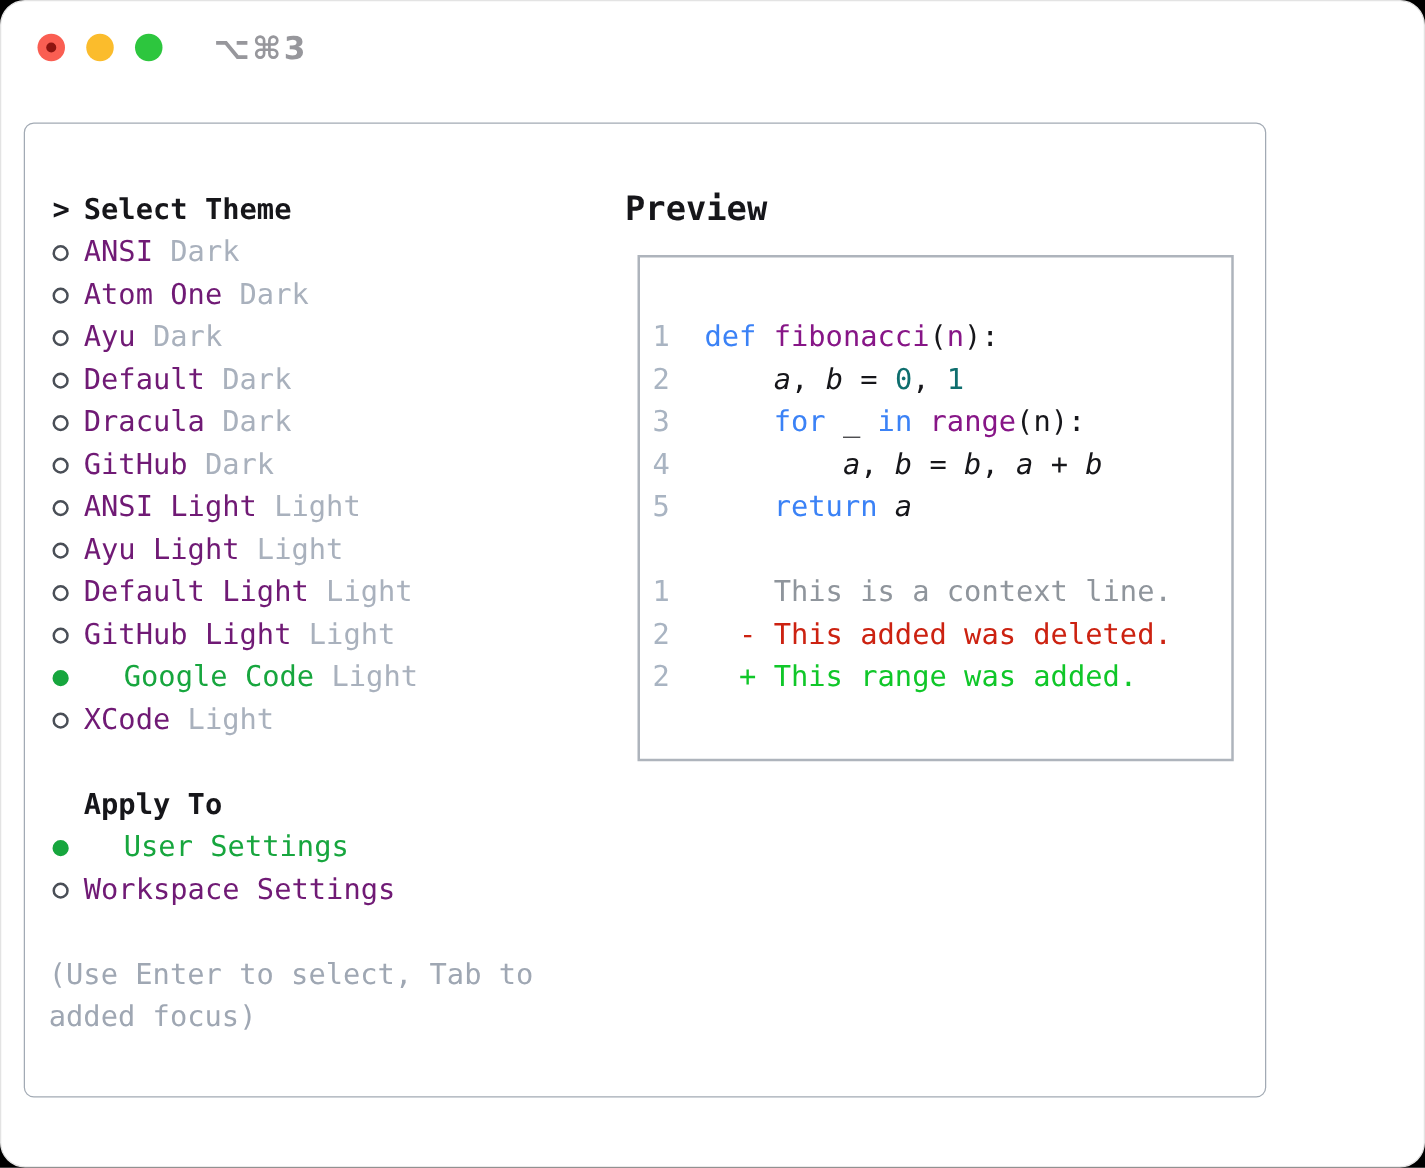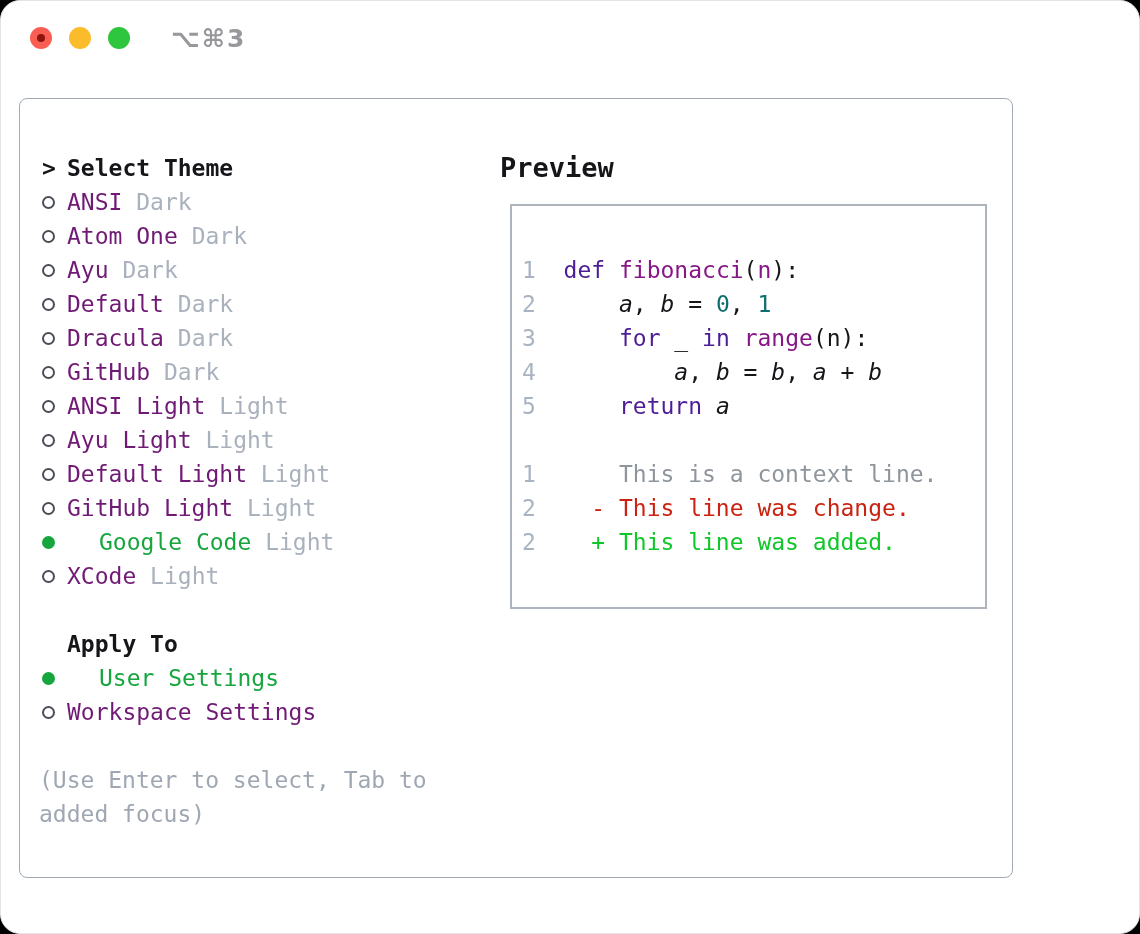--- a/index.html
+++ b/index.html
@@ -36,21 +36,21 @@
   .hint { position:absolute; left:19px; top:664px; width:425px; font-size:23px; line-height:34px;
           color:#9FA7B3; white-space:normal; }
   
   .preview-title { position:absolute; left:480px; top:52px; font-size:27px; line-height:34px;
                    font-weight:bold; color:#16161A; white-space:pre; }
   .preview-box { position:absolute; left:490px; top:105px; width:477px; height:405px;
                  border:2px solid #AEB4BC; background:#fff; }
   #code-lines { left:10px; top:47px; }
   #diff-lines { left:10px; top:251px; }
   .ln { color:#A9B4C2; }
-  .kw { color:#4c1d95; }
+  .kw { color:#3b82f6; }
   .fn { color:#871687; }
   .num { color:#0E6E6E; }
   .pl { color:#16161A; }
   .var { color:#16161A; font-style:italic; }
   .ctx { color:#8F959C; }
   .del { color:#CC2211; }
   .add { color:#10C729; }
 </style>
 </head>
 <body>
@@ -69,17 +69,17 @@
     <div class="mono-rows" id="theme-list"><div class="row header"><span class="marker"><span class="chev">&gt;</span></span><span class="item-name">Select Theme</span></div><div class="row"><span class="marker"><span class="circle"></span></span><span class="item-name">ANSI</span><span class="suffix"> Dark</span></div><div class="row"><span class="marker"><span class="circle"></span></span><span class="item-name">Atom One</span><span class="suffix"> Dark</span></div><div class="row"><span class="marker"><span class="circle"></span></span><span class="item-name">Ayu</span><span class="suffix"> Dark</span></div><div class="row"><span class="marker"><span class="circle"></span></span><span class="item-name">Default</span><span class="suffix"> Dark</span></div><div class="row"><span class="marker"><span class="circle"></span></span><span class="item-name">Dracula</span><span class="suffix"> Dark</span></div><div class="row"><span class="marker"><span class="circle"></span></span><span class="item-name">GitHub</span><span class="suffix"> Dark</span></div><div class="row"><span class="marker"><span class="circle"></span></span><span class="item-name">ANSI Light</span><span class="suffix"> Light</span></div><div class="row"><span class="marker"><span class="circle"></span></span><span class="item-name">Ayu Light</span><span class="suffix"> Light</span></div><div class="row"><span class="marker"><span class="circle"></span></span><span class="item-name">Default Light</span><span class="suffix"> Light</span></div><div class="row"><span class="marker"><span class="circle"></span></span><span class="item-name">GitHub Light</span><span class="suffix"> Light</span></div><div class="row selected"><span class="marker"><span class="circle filled"></span></span><span class="item-name">Google Code</span><span class="suffix"> Light</span></div><div class="row"><span class="marker"><span class="circle"></span></span><span class="item-name">XCode</span><span class="suffix"> Light</span></div></div>
 
     <div class="mono-rows" id="apply-list"><div class="row header"><span class="marker"></span><span class="item-name">Apply To</span></div><div class="row selected"><span class="marker"><span class="circle filled"></span></span><span class="item-name">User Settings</span></div><div class="row"><span class="marker"><span class="circle"></span></span><span class="item-name">Workspace Settings</span></div></div>
 
     <div class="hint">(Use Enter to select, Tab to added focus)</div>
 
     <div class="preview-title">Preview</div>
 
     <div class="preview-box">
       <div class="mono-rows" id="code-lines"><div><span class="ln">1  </span><span class="kw">def</span><span class="pl"> </span><span class="fn">fibonacci</span><span class="pl">(</span><span class="fn">n</span><span class="pl">):</span></div><div><span class="ln">2  </span><span class="pl">    </span><span class="var">a</span><span class="pl">, </span><span class="var">b</span><span class="pl"> = </span><span class="num">0</span><span class="pl">, </span><span class="num">1</span></div><div><span class="ln">3  </span><span class="pl">    </span><span class="kw">for</span><span class="pl"> </span><span class="var">_</span><span class="pl"> </span><span class="kw">in</span><span class="pl"> </span><span class="fn">range</span><span class="pl">(n):</span></div><div><span class="ln">4  </span><span class="pl">        </span><span class="var">a</span><span class="pl">, </span><span class="var">b</span><span class="pl"> = </span><span class="var">b</span><span class="pl">, </span><span class="var">a</span><span class="pl"> + </span><span class="var">b</span></div><div><span class="ln">5  </span><span class="pl">    </span><span class="kw">return</span><span class="pl"> </span><span class="var">a</span></div></div>
-      <div class="mono-rows" id="diff-lines"><div><span class="ln">1</span><span class="ctx">      This is a context line.</span></div><div><span class="ln">2</span><span class="del">    - This line was change.</span></div><div><span class="ln">2</span><span class="add">    + This line was added.</span></div></div>
+      <div class="mono-rows" id="diff-lines"><div><span class="ln">1</span><span class="ctx">      This is a context line.</span></div><div><span class="ln">2</span><span class="del">    - This added was deleted.</span></div><div><span class="ln">2</span><span class="add">    + This range was added.</span></div></div>
     </div>
 
   </div>
 </div>
 
 </body></html>

